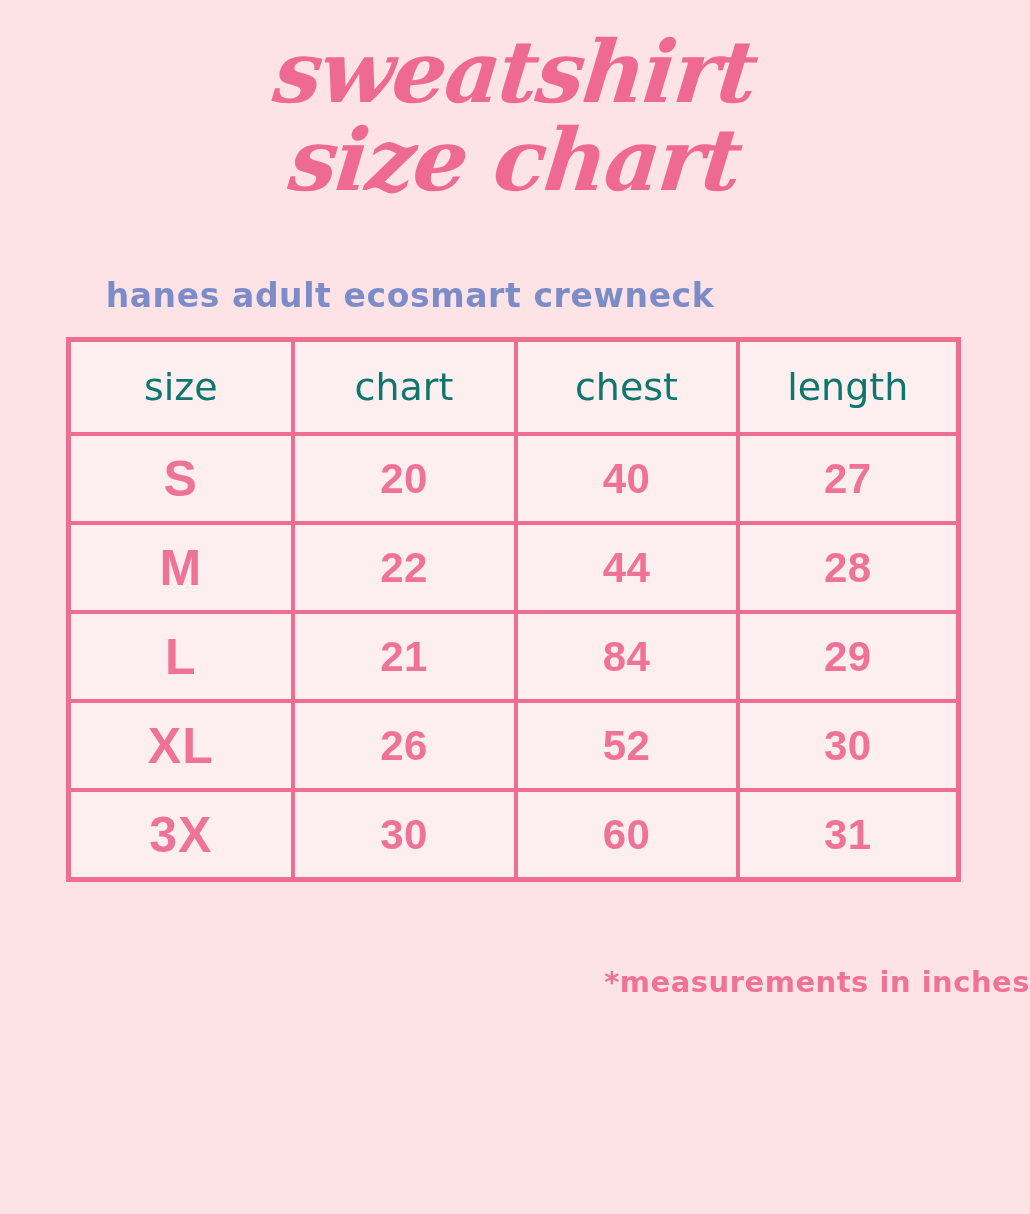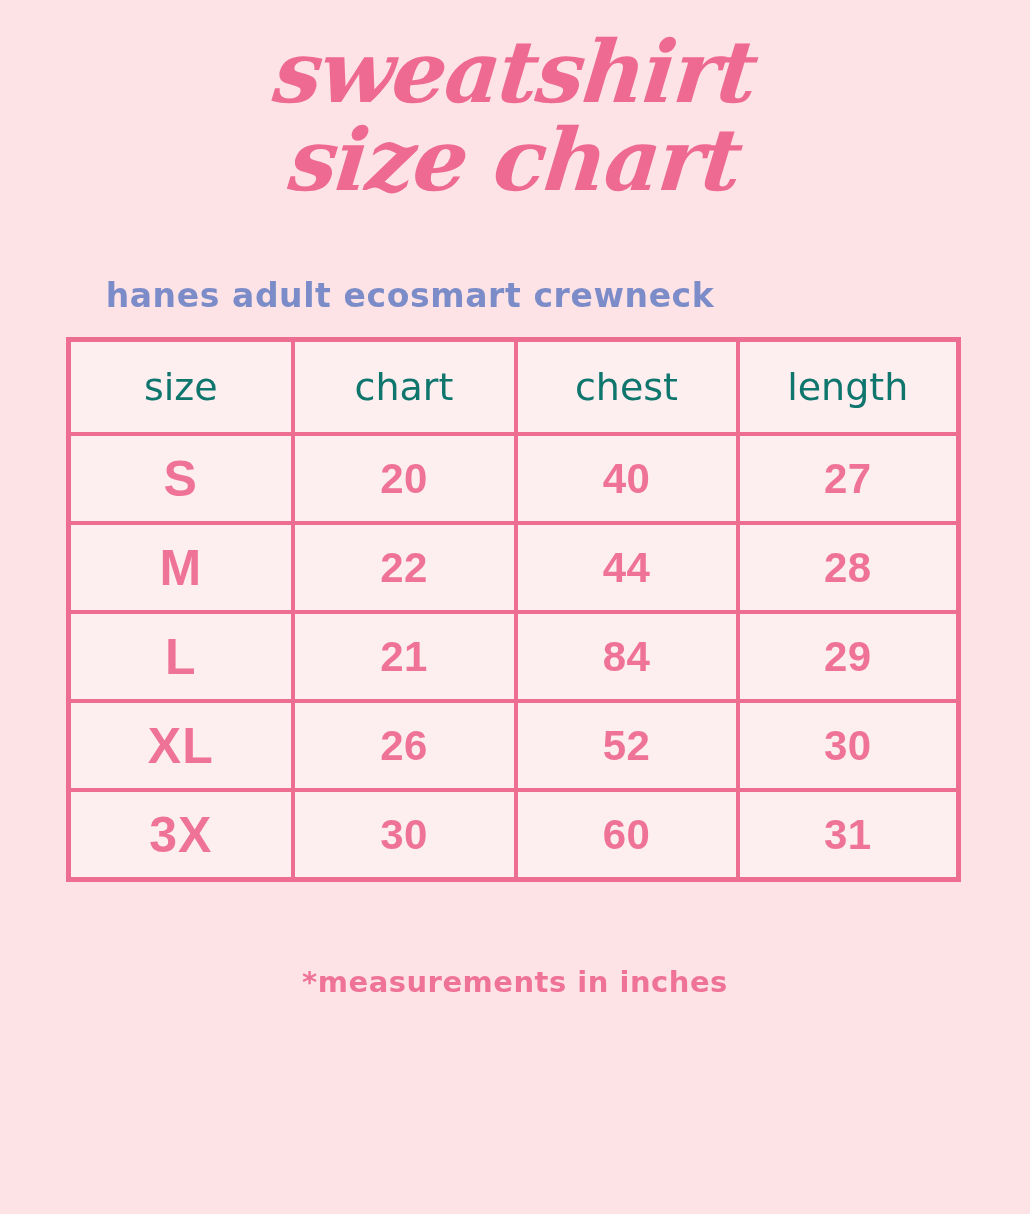--- a/index.html
+++ b/index.html
@@ -103,21 +103,21 @@
     color: #ef7396;
     letter-spacing: 0.5px;
   }
 
   
   .footnote {
     position: absolute;
     left: 0;
     top: 965px;
     width: 1030px;
-    text-align: center;
+    text-align: right;
     font-family: "DejaVu Sans", sans-serif;
     font-weight: 700;
     font-size: 29px;
     letter-spacing: 0.5px;
     color: #ef7396;
   }
 </style>
 </head>
 <body>
 

